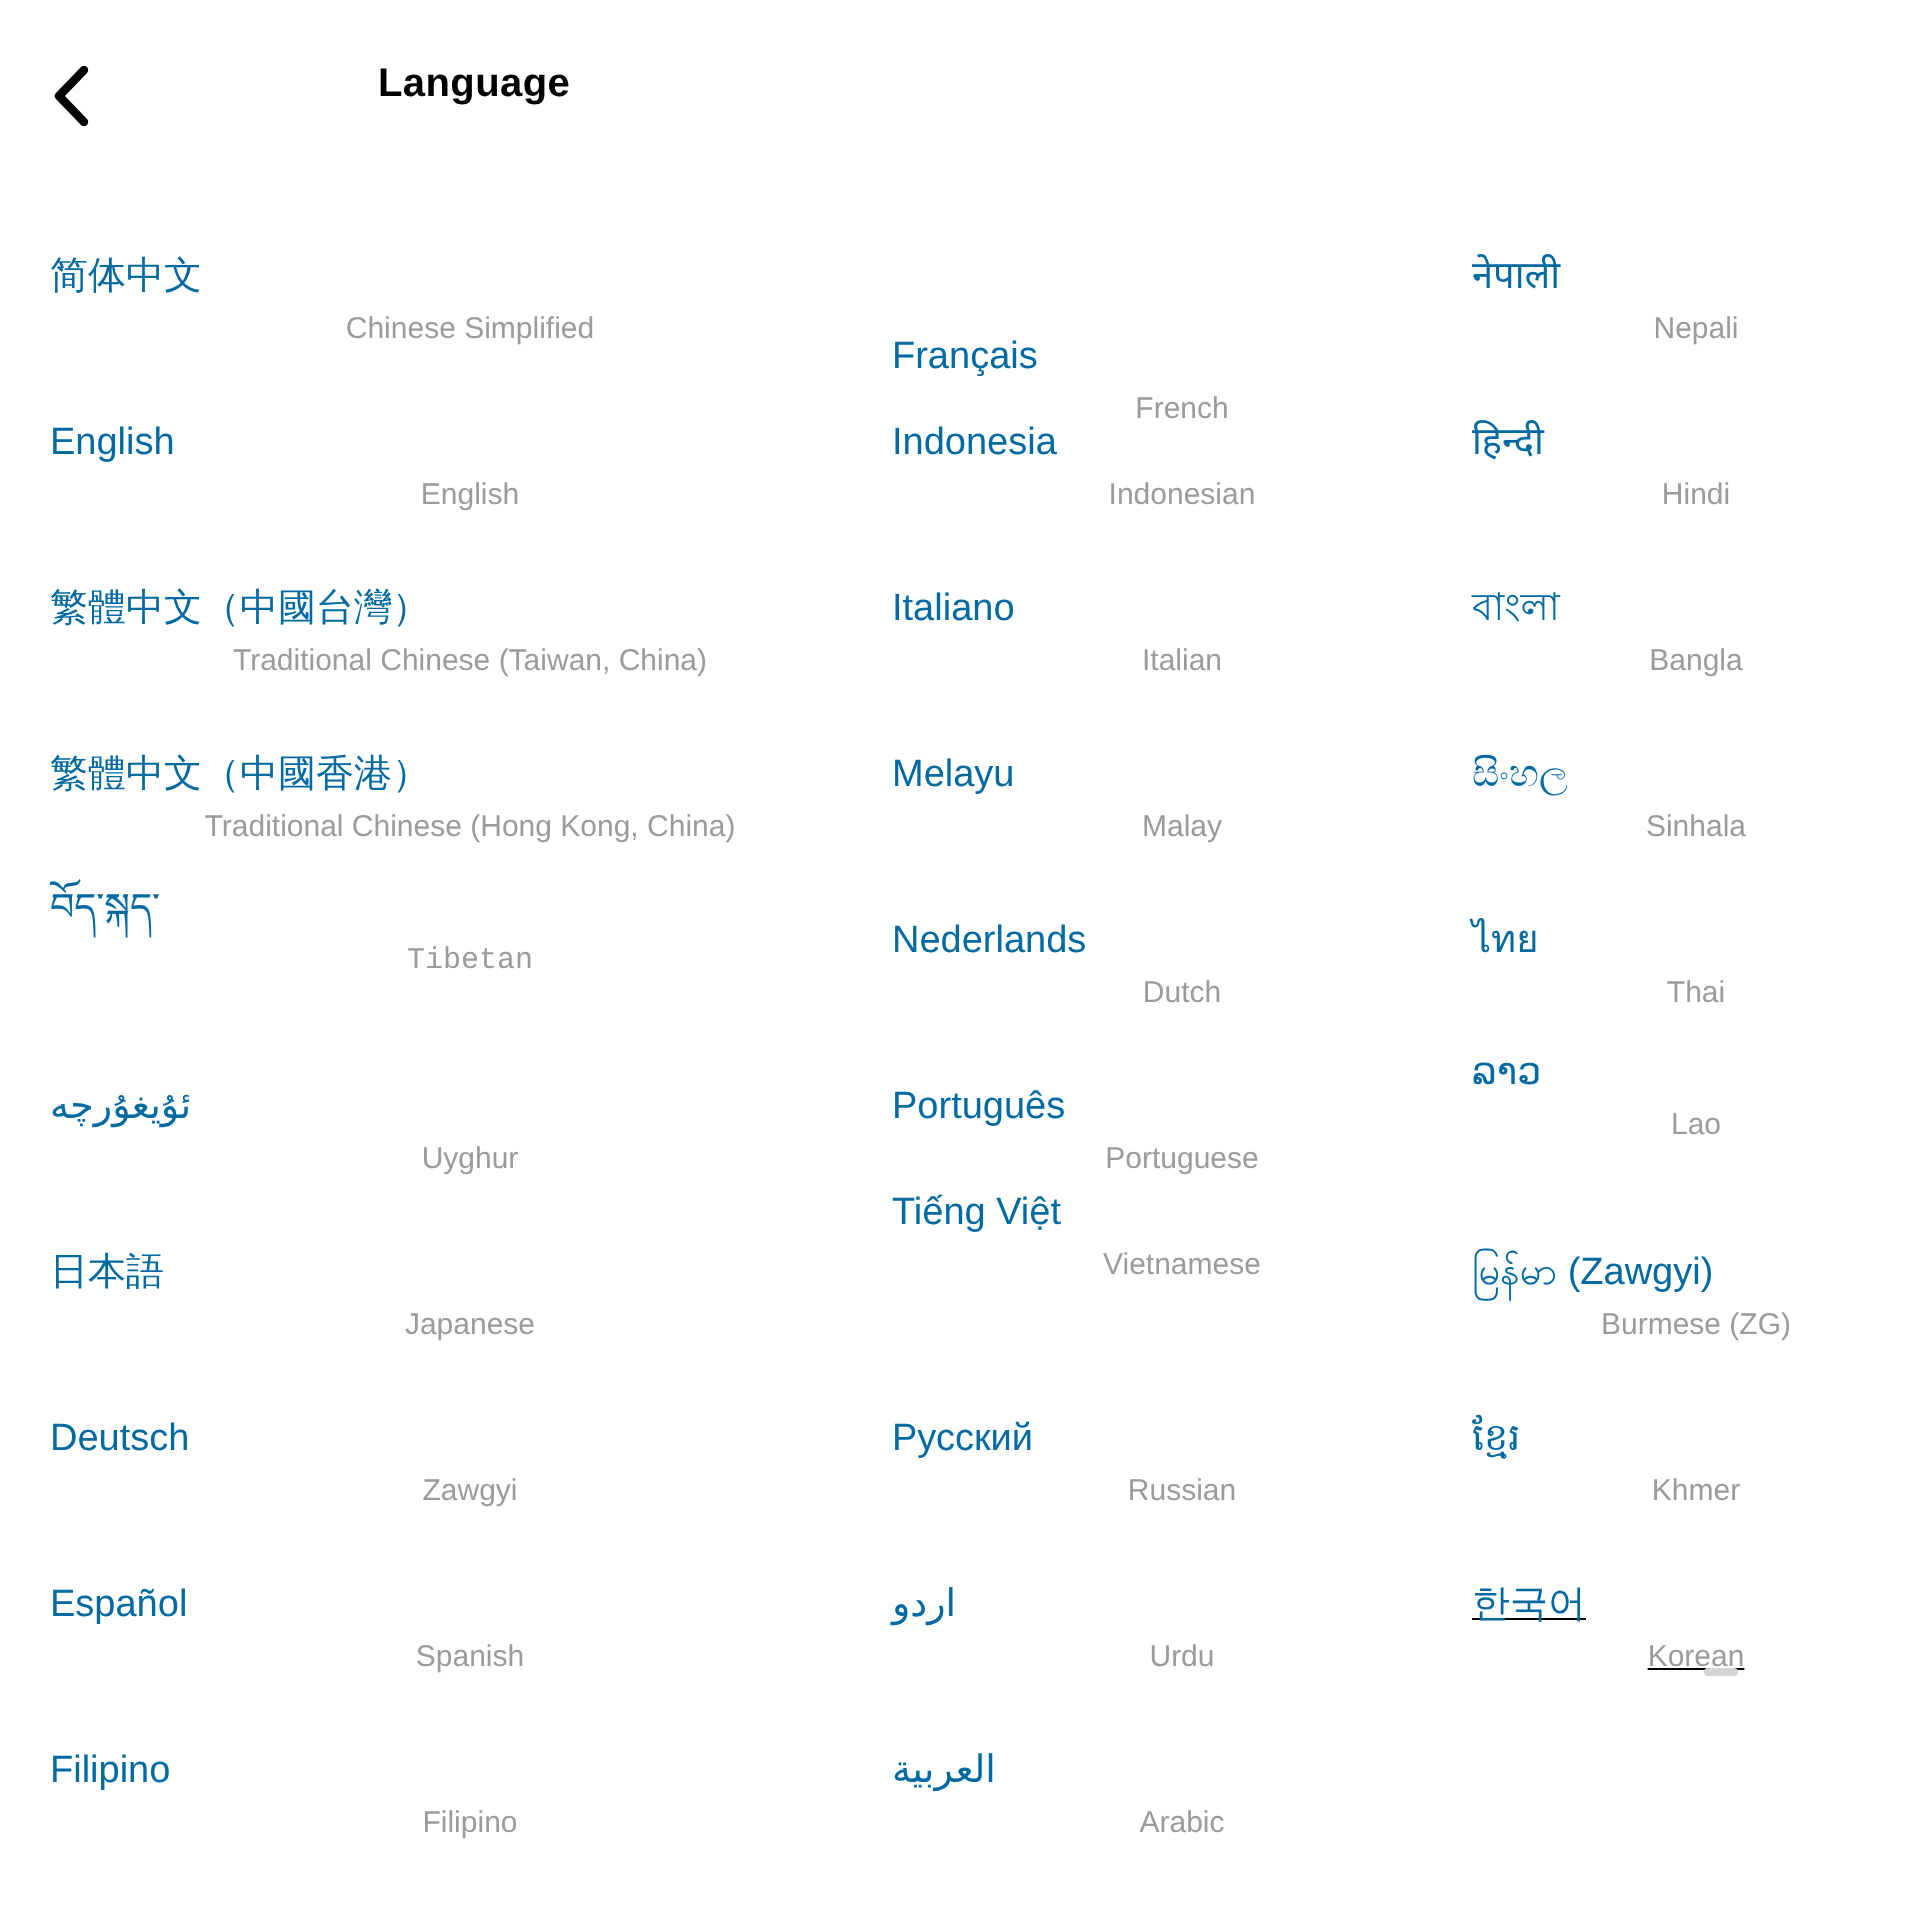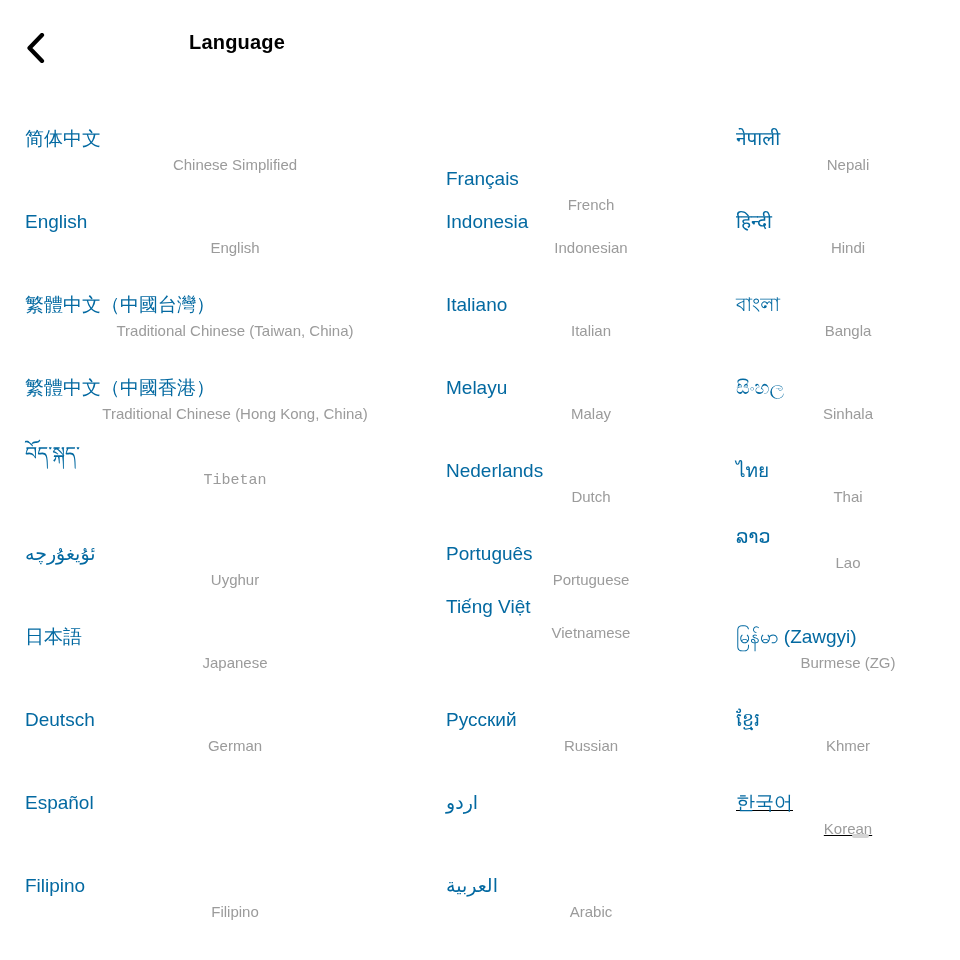--- a/index.html
+++ b/index.html
@@ -134,24 +134,25 @@
       <div class="lang-item" style="top: 432px;">
         <div class="lang-native">ئۇيغۇرچە</div>
         <div class="lang-english">Uyghur</div>
       </div>
       <div class="lang-item" style="top: 515px;">
         <div class="lang-native">日本語</div>
         <div class="lang-english">Japanese</div>
       </div>
       <div class="lang-item" style="top: 598px;">
         <div class="lang-native">Deutsch</div>
-        <div class="lang-english">German</div>
+        <div class="lang-english">Zawgyi</div>
       </div>
       <div class="lang-item" style="top: 681px;">
         <div class="lang-native">Español</div>
+        <div class="lang-english">Spanish</div>
       </div>
       <div class="lang-item" style="top: 764px;">
         <div class="lang-native">Filipino</div>
         <div class="lang-english">Filipino</div>
       </div>
     </div>
     <div class="lang-column col-1">
       <div class="lang-item" style="top: 17px; margin-top: 40px;">
         <div class="lang-native">Français</div>
         <div class="lang-english">French</div>
@@ -179,20 +180,21 @@
       <div class="lang-item" style="top: 485px;">
         <div class="lang-native">Tiếng Việt</div>
         <div class="lang-english">Vietnamese</div>
       </div>
       <div class="lang-item" style="top: 598px;">
         <div class="lang-native">Русский</div>
         <div class="lang-english">Russian</div>
       </div>
       <div class="lang-item" style="top: 681px;">
         <div class="lang-native">اردو</div>
+        <div class="lang-english">Urdu</div>
       </div>
       <div class="lang-item" style="top: 764px;">
         <div class="lang-native">العربية</div>
         <div class="lang-english">Arabic</div>
       </div>
     </div>
     <div class="lang-column col-2">
       <div class="lang-item" style="top: 17px;">
         <div class="lang-native">नेपाली</div>
         <div class="lang-english">Nepali</div>

